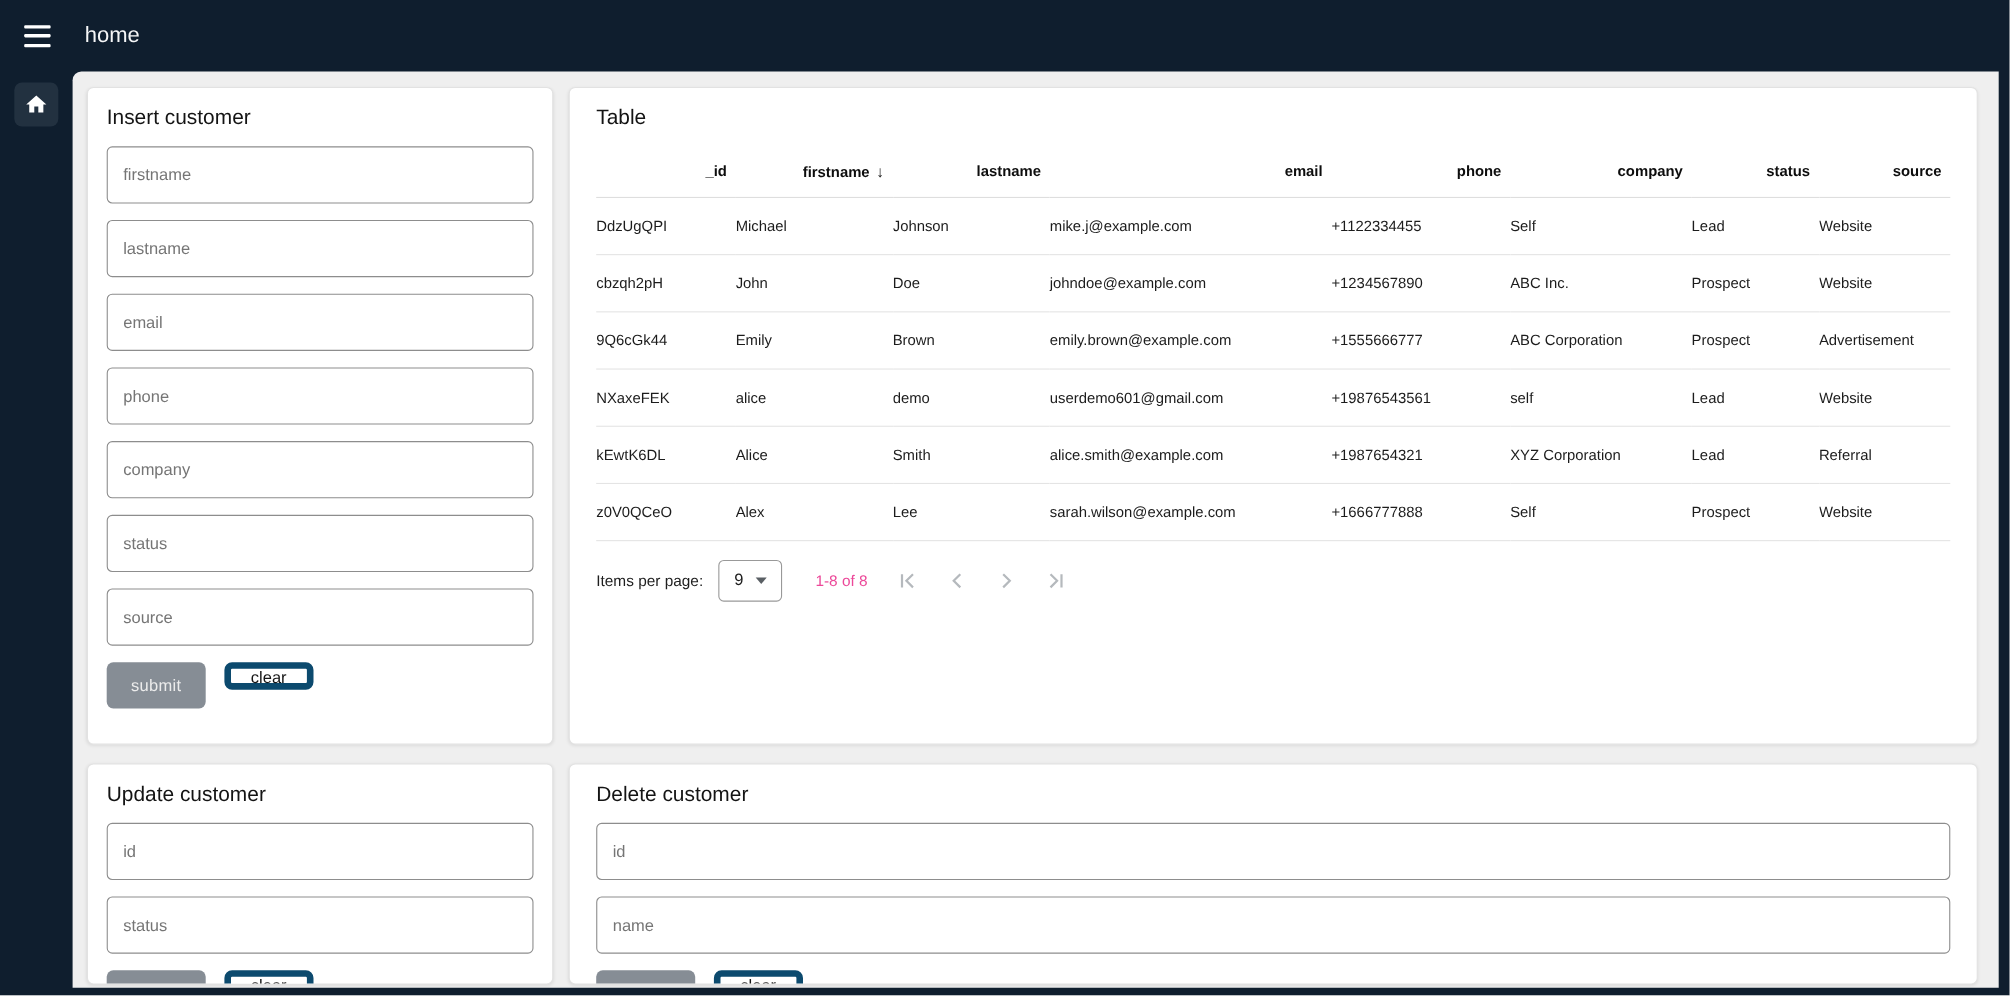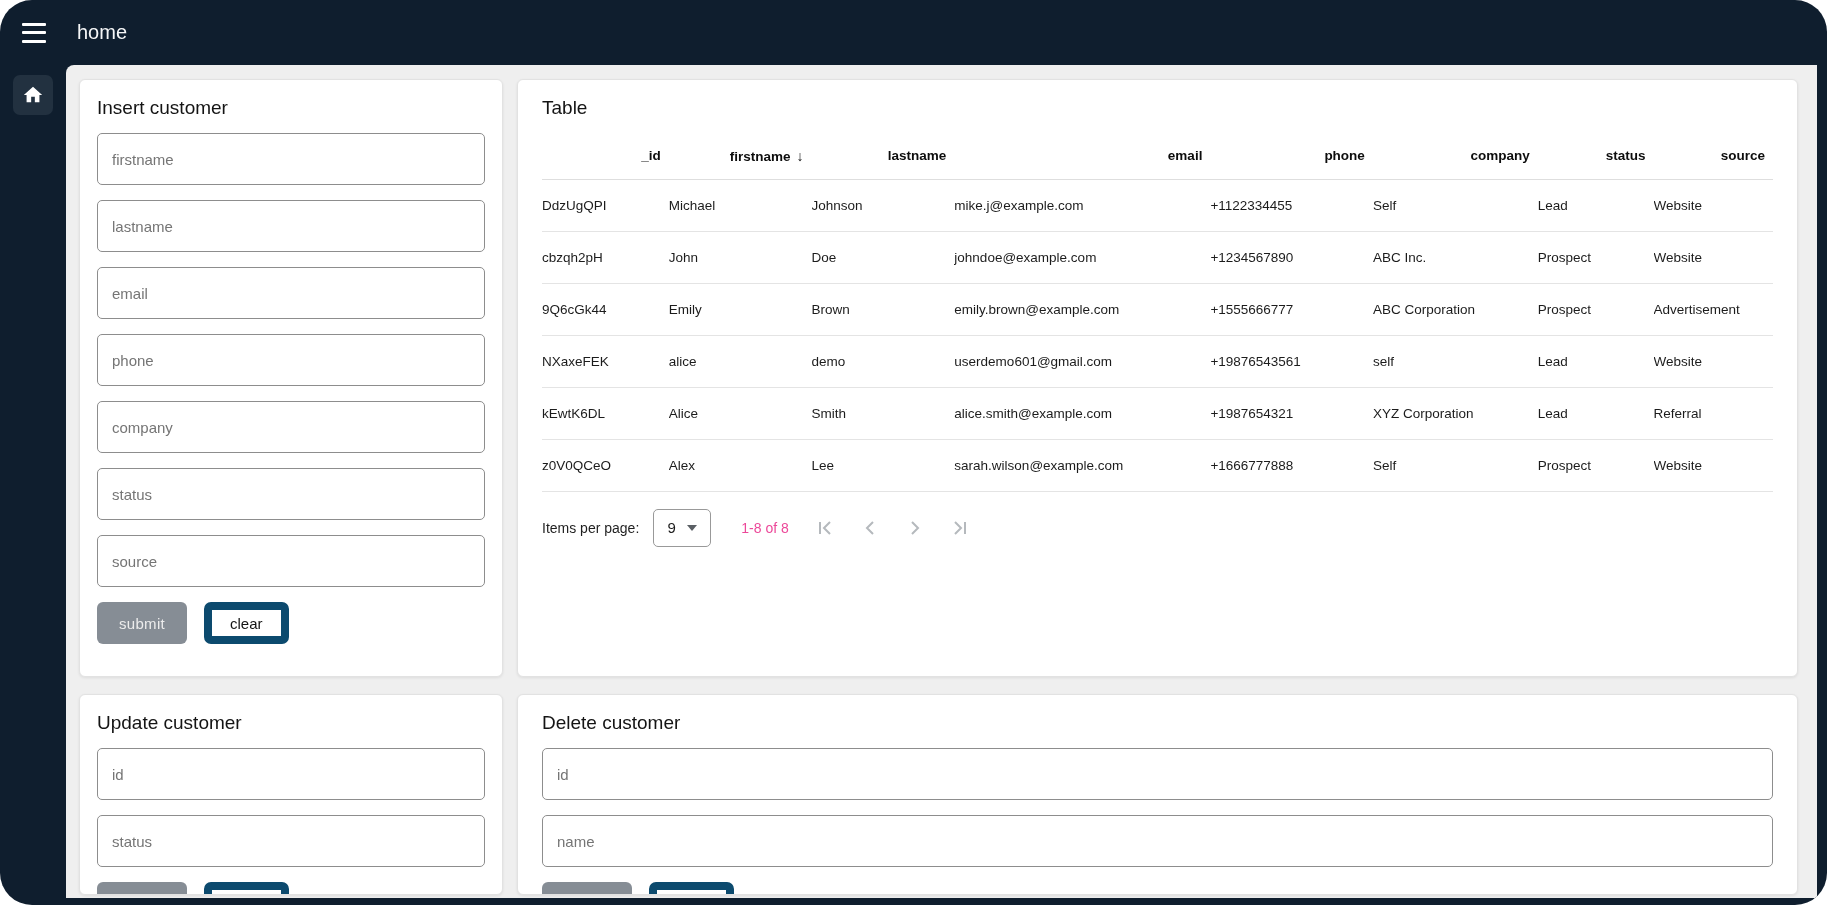--- a/index.html
+++ b/index.html
@@ -1,17 +1,17 @@
 <!DOCTYPE html>
 <html><head>
 <meta charset="utf-8">
 <style>
   * { margin:0; padding:0; box-sizing:border-box; }
   body { font-family:"Liberation Sans", sans-serif; }
-  .page { position:relative; width:1827px; height:905px; background:#0f1e2e; overflow:hidden;border-radius:32px; }
+  .page { position:relative; width:1827px; height:905px; background:#0f1e2e; overflow:hidden; }
 
   
   .topbar { height:65px; display:flex; align-items:center; padding-left:22px; }
   .menu-btn { width:26px; height:20px; display:flex; flex-direction:column; justify-content:space-between; cursor:pointer; background:none; border:none; }
   .menu-btn span { display:block; width:24px; height:3px; background:#ffffff; border-radius:1px; }
   .topbar-title { color:#f5f6f7; font-size:20px; margin-left:29px; font-weight:400; }
 
   
   .shell { display:flex; height:833px; }
   .sidebar { width:66px; flex:0 0 66px; }
@@ -27,21 +27,21 @@
   .insert-card { width:424px; flex:0 0 424px; padding:16px 17px; }
   .table-card { flex:1; padding:16px 24px; display:flex; flex-direction:column; }
   .update-card { width:424px; flex:0 0 424px; padding:16px 17px; overflow:hidden; }
   .delete-card { flex:1; padding:16px 24px; overflow:hidden; }
 
   
   .field { width:100%; height:52px; border:1px solid #8d8d8d; border-radius:5px; padding:0 14px; font-size:15px; color:#111111; background:#ffffff; margin-bottom:15px; font-family:"Liberation Sans", sans-serif; outline:none; display:block; }
   .field::placeholder { color:#757575; opacity:1; }
   .btn-row { display:flex; gap:17px; margin-top:4px; }
   .btn-submit { background:#868d95; color:#ececec; border:none; border-radius:6px; height:42px; padding:0 22px; font-size:15px; letter-spacing:0.3px; cursor:pointer; font-family:"Liberation Sans", sans-serif; }
-  .btn-clear { background:#ffffff; color:#141414; border:8px solid #0c4a6e; border-radius:7px; height:42px; padding:0 18px; font-size:15px; cursor:pointer; font-family:"Liberation Sans", sans-serif; }
+  .btn-clear { background:#ffffff; color:#141414; border:6px solid #0c4a6e; border-radius:7px; height:25px; padding:0 18px; font-size:15px; cursor:pointer; font-family:"Liberation Sans", sans-serif; }
 
   
   table { width:100%; border-collapse:collapse; table-layout:fixed; }
   th { text-align:right; font-size:13.5px; font-weight:700; color:#0d0d0d; height:46px; border-bottom:1px solid #dedede; cursor:pointer; padding-right:8px; vertical-align:middle; }
   td { font-size:13.5px; color:#1c1c1c; height:52px; border-bottom:1px solid #e4e4e4; padding-right:8px; vertical-align:middle; overflow:hidden; white-space:nowrap; text-overflow:ellipsis; }
   .sort-arrow { font-size:14px; margin-left:6px; color:#111; }
 
   
   .paginator { display:flex; align-items:center; margin-top:8px; height:56px; }
   .pp-label { font-size:14px; color:#1f1f1f; }

